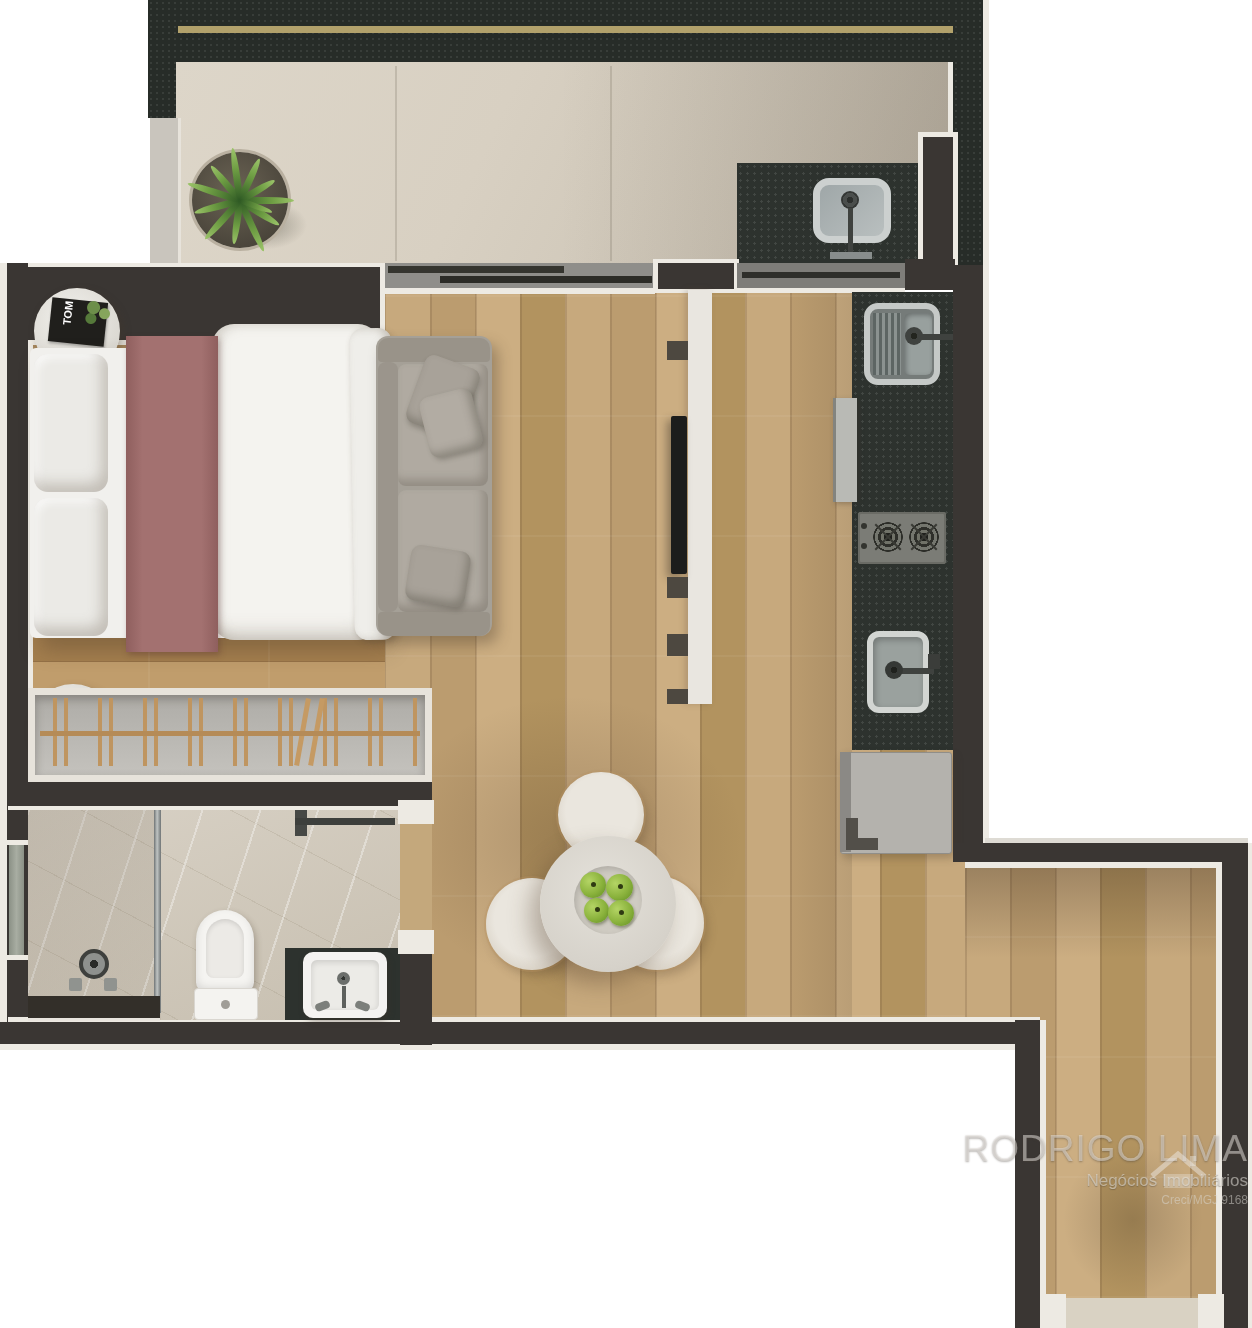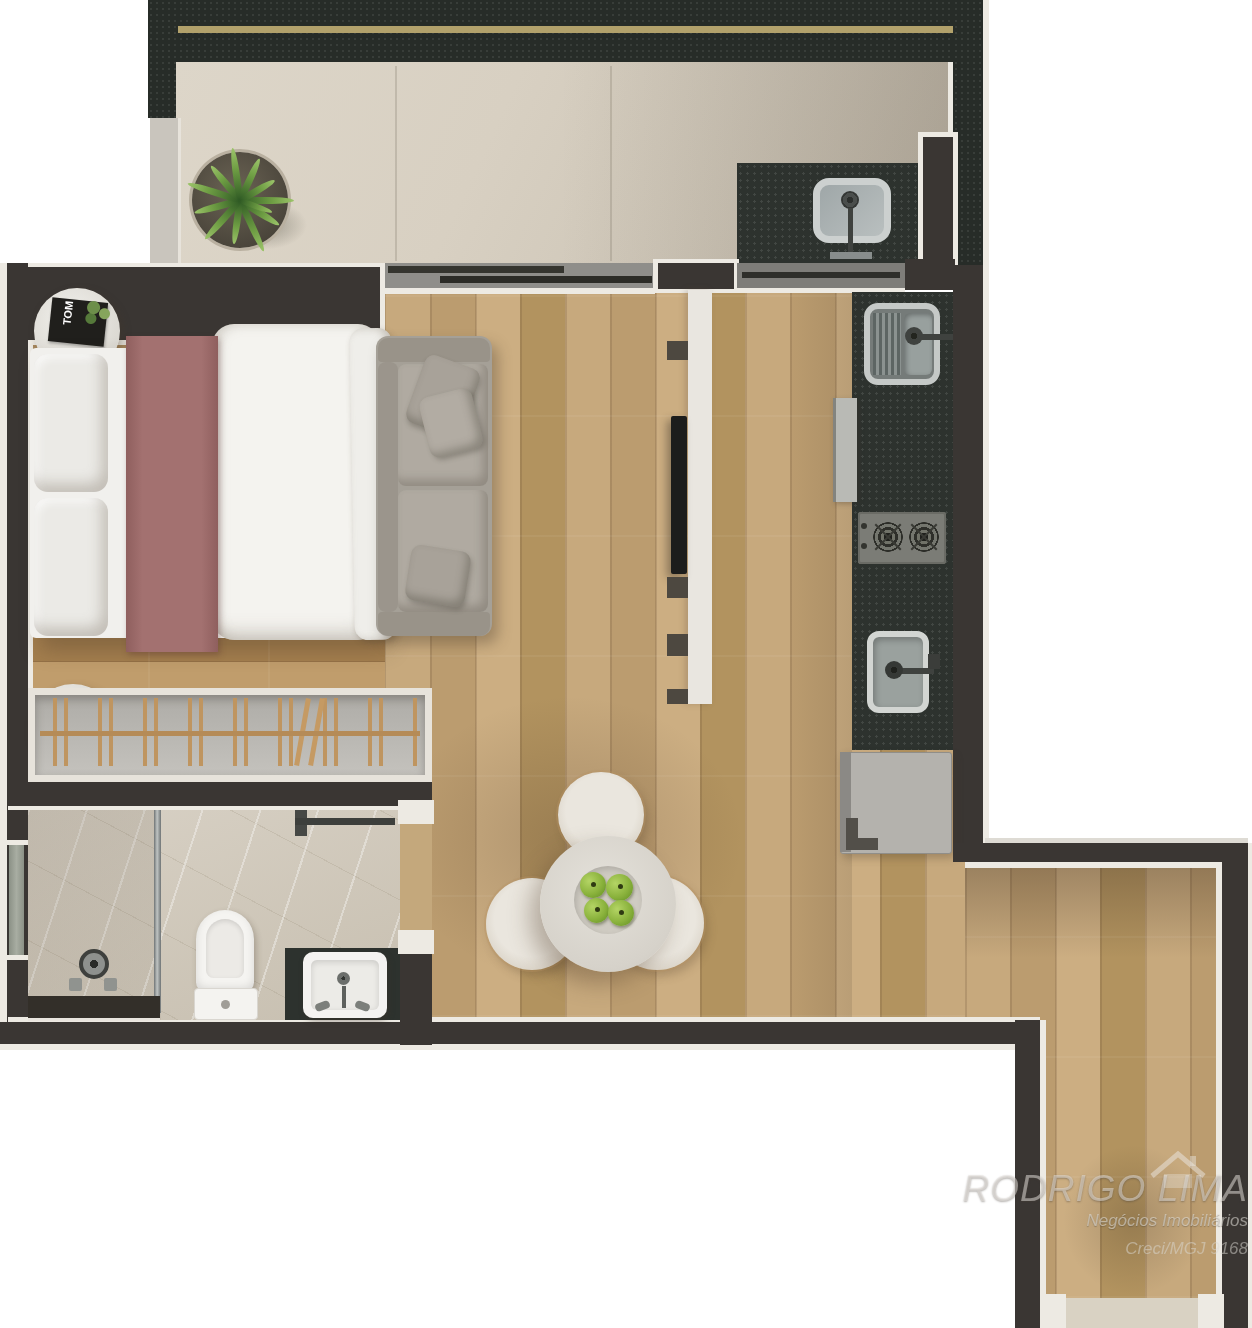--- a/index.html
+++ b/index.html
@@ -36,24 +36,24 @@
   .wcb{background:#f5f4f1;border-radius:30px 30px 10px 10px;box-shadow:inset 0 -4px 8px rgba(0,0,0,.12),2px 3px 6px rgba(70,55,40,.3);}
   .wcb::after{content:"";position:absolute;inset:9px 10px 14px 10px;border-radius:20px 20px 8px 8px;background:#eceae6;box-shadow:inset 0 2px 5px rgba(0,0,0,.12);}
   .vsink{background:#f4f3f1;border-radius:10px;box-shadow:2px 3px 6px rgba(60,50,40,.4);}
   .vsink::after{content:"";position:absolute;inset:8px;border-radius:6px;background:#ecebe7;box-shadow:inset 0 2px 6px rgba(0,0,0,.14);}
   .apple{border-radius:50%;background:radial-gradient(circle at 35% 35%,#b4d465,#8ab23c 55%,#5f8c22);box-shadow:1px 2px 3px rgba(40,50,10,.4);}
   .apple::after{content:"";position:absolute;left:50%;top:45%;width:5px;height:5px;margin:-2px 0 0 -2px;border-radius:50%;background:#2f3a12;}
   .chair{border-radius:50%;background:radial-gradient(circle at 50% 45%,#eae6de 55%,#ded8cd 72%,#cdb288 100%);
     box-shadow:0 0 0 2px rgba(186,148,100,.35),4px 6px 10px rgba(80,60,40,.25);}
   .pillow{background:#ebeae6;border-radius:14px;box-shadow:inset -6px -8px 14px rgba(120,110,95,.35),inset 4px 4px 8px rgba(255,255,255,.8);}
   .sofapil{border-radius:10px;background:#a8a299;box-shadow:inset -4px -5px 8px rgba(70,65,55,.35),2px 3px 5px rgba(60,55,45,.3);}
-  #wm{position:absolute;left:960px;top:1168px;width:288px;text-align:right;pointer-events:none;font-style:italic;}
+  #wm{position:absolute;left:960px;top:1128px;width:288px;text-align:right;pointer-events:none;}
   #wm .brand{font-size:37px;letter-spacing:1px;color:rgba(233,230,225,.5);text-shadow:0 1px 2px rgba(70,62,55,.4);white-space:nowrap;}
   #wm .tag{font-size:17px;margin-top:1px;color:rgba(228,225,220,.55);text-shadow:0 1px 1px rgba(70,62,55,.35);}
-  #wm .lic{font-size:17px;margin-top:8px;color:rgba(220,217,212,.5);}
+  #wm .lic{font-size:12px;margin-top:2px;color:rgba(220,217,212,.5);}
 </style>
 </head>
 <body>
 
 <div id="plan">
 
   <div class="abs bgranite" style="left:148px;top:0;width:835px;height:62px;"></div>
   <div class="abs" style="left:156px;top:26px;width:819px;height:7px;background:var(--gold-trim,#b3a26c);"></div>
   <div class="abs bgranite" style="left:148px;top:0;width:30px;height:118px;"></div>
   <div class="abs tile" style="left:176px;top:62px;width:777px;height:201px;"></div>

